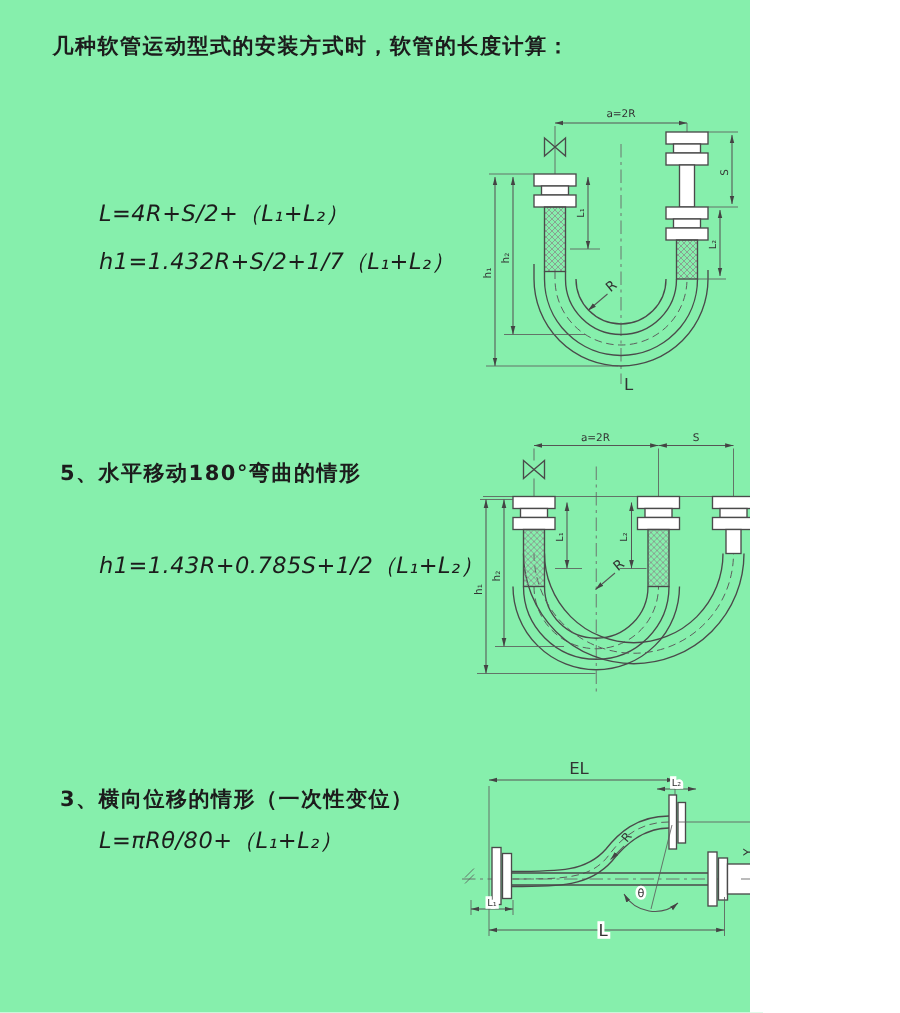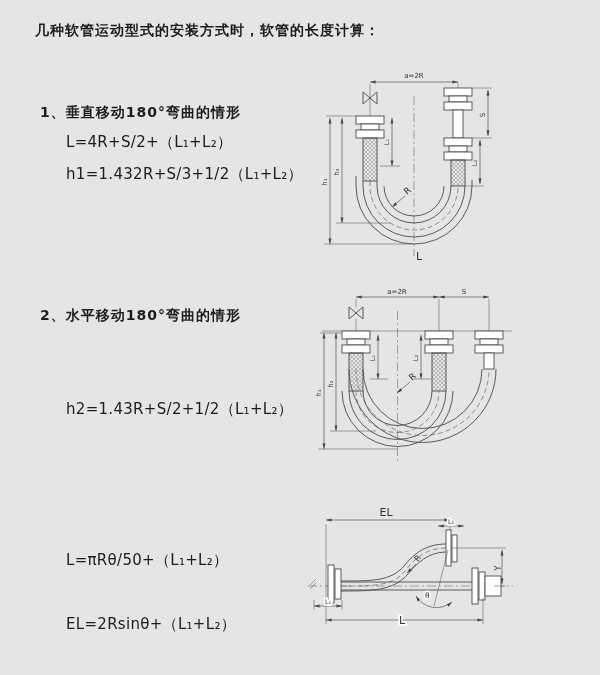--- a/index.html
+++ b/index.html
@@ -1,20 +1,20 @@
 <!DOCTYPE html>
 <html><head>
 <meta charset="utf-8">
 <style>
   html,body{margin:0;padding:0;background:#ffffff;}
-  .page{position:relative;width:600px;height:675px;background:#e5e5e5;overflow:hidden;
+  .page{position:relative;width:500px;height:675px;background:#86efac;overflow:hidden;
         font-family:"DejaVu Sans",sans-serif;color:#1c1c1c;}
   .title{position:absolute;left:35px;top:22px;font-size:14px;font-weight:bold;letter-spacing:1px;}
   .sec-heading{position:absolute;left:40px;font-size:14px;font-weight:bold;letter-spacing:1px;}
-  .formula{position:absolute;left:66px;font-size:15px;letter-spacing:.3px;white-space:nowrap;}
+  .formula{position:absolute;left:66px;font-size:15px;letter-spacing:.3px;white-space:nowrap;font-style:italic;}
   svg.diag{position:absolute;}
   svg text{font-family:"DejaVu Sans",sans-serif;fill:#333;}
   .draw{stroke:#4a4a4a;fill:none;stroke-width:.9;}
   .thin{stroke:#5a5a5a;fill:none;stroke-width:.55;}
   .dim{stroke:#555;fill:none;stroke-width:.7;marker-start:url(#as);marker-end:url(#ae);}
   .leader{stroke:#555;fill:none;stroke-width:.7;marker-end:url(#ae);}
   .cl{stroke:#6a6a6a;fill:none;stroke-width:.6;stroke-dasharray:9 3 2 3;}
   .dash{stroke:#5a5a5a;fill:none;stroke-width:.65;stroke-dasharray:5 3;}
   .hatchrect{fill:url(#hatch);stroke:#4a4a4a;stroke-width:.9;}
   .flange{fill:#fff;stroke:#4a4a4a;stroke-width:.9;}
@@ -34,23 +34,22 @@
         <path d="M0,0.8 L8,3 L0,5.2 Z" fill="#444"></path>
       </marker>
       <marker id="as" markerWidth="9" markerHeight="7" refX="1" refY="3" orient="auto">
         <path d="M9,0.8 L1,3 L9,5.2 Z" fill="#444"></path>
       </marker>
     </defs>
   </svg>
 
   <div class="title">几种软管运动型式的安装方式时，软管的长度计算：</div>
 
-  <div class="sec-heading" style="top:104px">1、垂直移动180°弯曲的情形</div>
   <div class="formula" style="top:133px">L=4R+S/2+（L₁+L₂）</div>
-  <div class="formula" style="top:165px">h1=1.432R+S/3+1/2（L₁+L₂）</div>
+  <div class="formula" style="top:165px">h1=1.432R+S/2+1/7（L₁+L₂）</div>
 
   <svg class="diag" style="left:312px;top:66px" width="280" height="200" viewBox="0 0 280 200">
     <path class="cl" d="M102,30 V190"></path>
 
     <g class="draw">
       <path d="M44,110 V120 A58,58 0 0 0 160,120 V114"></path>
       <path d="M51,115 V120 A51,51 0 0 0 153,120"></path>
       <path d="M65,115 V120 A37,37 0 0 0 139,120"></path>
       <path d="M72,120 A30,30 0 0 0 132,120"></path>
     </g>
@@ -99,22 +98,22 @@
     <text x="102" y="12" font-size="7" text-anchor="middle">a=2R</text>
     <text x="173" y="49" font-size="7" text-anchor="middle" transform="rotate(-90 173 49)">S</text>
     <text x="165" y="97" font-size="6.5" text-anchor="middle" transform="rotate(-90 165 97)">L₂</text>
     <text x="77" y="76" font-size="6.5" text-anchor="middle" transform="rotate(-90 77 76)">L₁</text>
     <text x="15" y="116" font-size="7" text-anchor="middle" transform="rotate(-90 15 116)">h₁</text>
     <text x="27" y="106" font-size="7" text-anchor="middle" transform="rotate(-90 27 106)">h₂</text>
     <text x="95" y="129" font-size="9" transform="rotate(-40 95 129)">R</text>
     <text x="104" y="194" font-size="11">L</text>
   </svg>
 
-  <div class="sec-heading" style="top:307px">2、水平移动180°弯曲的情形</div>
-  <div class="formula" style="top:400px">h2=1.43R+S/2+1/2（L₁+L₂）</div>
+  <div class="sec-heading" style="top:307px">5、水平移动180°弯曲的情形</div>
+  <div class="formula" style="top:368px">h1=1.43R+0.785S+1/2（L₁+L₂）</div>
 
   <svg class="diag" style="left:306px;top:283px" width="292" height="185" viewBox="0 0 292 185">
     <path class="cl" d="M91.5,28 V180"></path>
 
     <g class="draw">
       <path d="M36,108 A55.5,55.5 0 0 0 147,108"></path>
       <path d="M43,108 A48.5,48.5 0 0 0 140,108"></path>
       <path d="M57,108 A34.5,34.5 0 0 0 126,108"></path>
     </g>
     <path class="dash" d="M50,108 A41.5,41.5 0 0 0 133,108"></path>
@@ -166,22 +165,22 @@
     </g>
     <text x="91" y="11" font-size="7" text-anchor="middle">a=2R</text>
     <text x="158" y="11" font-size="7" text-anchor="middle">S</text>
     <text x="69" y="75" font-size="6.5" text-anchor="middle" transform="rotate(-90 69 75)">L₁</text>
     <text x="112" y="75" font-size="6.5" text-anchor="middle" transform="rotate(-90 112 75)">L₂</text>
     <text x="15" y="110" font-size="7" text-anchor="middle" transform="rotate(-90 15 110)">h₁</text>
     <text x="27" y="101" font-size="7" text-anchor="middle" transform="rotate(-90 27 101)">h₂</text>
     <text x="106" y="98" font-size="9" transform="rotate(-40 106 98)">R</text>
   </svg>
 
-  <div class="formula" style="top:551px">L=πRθ/50+（L₁+L₂）</div>
-  <div class="formula" style="top:615px">EL=2Rsinθ+（L₁+L₂）</div>
+  <div class="sec-heading" style="top:524px">3、横向位移的情形（一次性变位）</div>
+  <div class="formula" style="top:551px">L=πRθ/80+（L₁+L₂）</div>
 
   <svg class="diag" style="left:298px;top:498px" width="300" height="150" viewBox="0 0 300 150">
     <path class="cl" d="M10,88 H215"></path>
 
     <g class="draw">
       <path d="M43,83 C75,83 93,83 106,68 C114,58 126,46 148,46"></path>
       <path d="M43,93 C75,93 95,93 110,76 C118,66 130,54 148,54"></path>
     </g>
     <path class="dash" d="M43,88 C78,88 96,88 108,72 C116,61 128,50 148,50"></path>
     <g class="draw">

